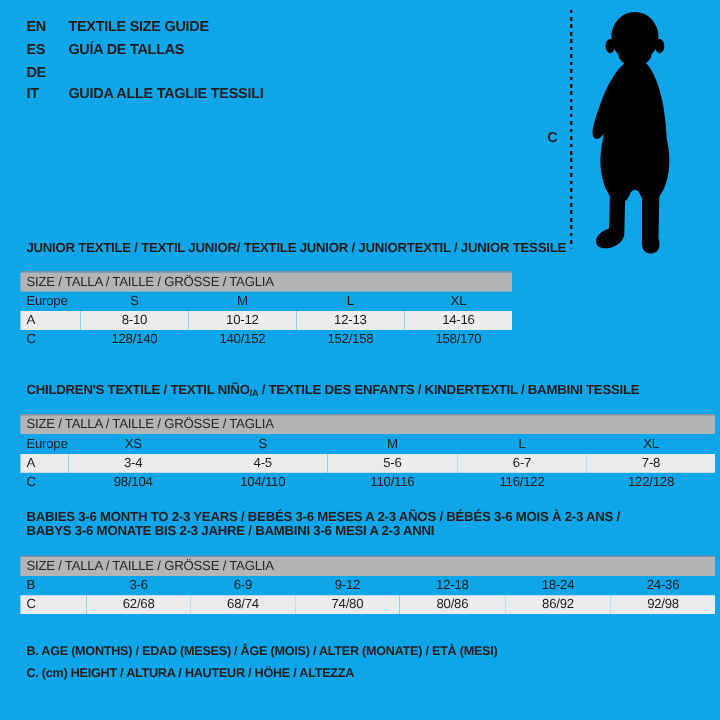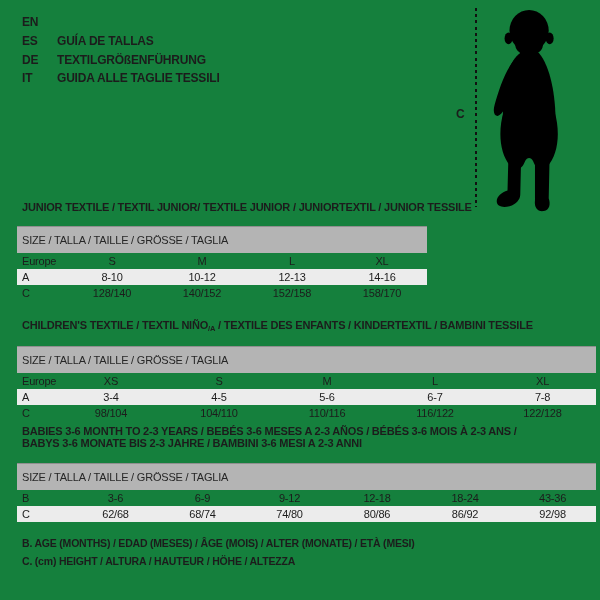--- a/index.html
+++ b/index.html
@@ -1,17 +1,17 @@
 <!DOCTYPE html>
 <html><head>
 <meta charset="utf-8">
 <style>
   html,body{margin:0;padding:0;background:#fff;}
   .page{
-    position:relative;width:600px;height:600px;background:#15803d;overflow:hidden;
+    position:relative;width:600px;height:600px;background:#0ea5e9;overflow:hidden;
     font-family:"Liberation Sans","DejaVu Sans",sans-serif;color:#1c1c1c;
     letter-spacing:-0.2px;
   }
   
   .lang-block{position:absolute;left:22px;top:13px;}
   .lang-row{display:flex;font-size:12px;font-weight:bold;line-height:18.8px;}
   .lang-code{width:35px;flex:0 0 35px;}
   
   .figure{position:absolute;left:452px;top:5px;width:140px;height:212px;}
   .figure-label{position:absolute;left:4px;top:102px;font-size:12px;font-weight:bold;}
@@ -20,21 +20,21 @@
     background:repeating-linear-gradient(to bottom,#111 0 3px,transparent 3px 6.2px);
   }
   .figure svg{position:absolute;left:36px;top:3px;}
   
   .tbl-section{position:absolute;left:17px;}
   .tbl-title{font-size:11px;font-weight:bold;white-space:nowrap;margin-left:5px;}
   .tbl-title .sub{font-size:7.5px;vertical-align:-2px;}
   table{border-collapse:collapse;table-layout:fixed;margin-top:0;}
   td{font-size:11px;padding:0;height:16px;text-align:center;overflow:hidden;white-space:nowrap;}
   tr.size-head td{
-    background:#b4b4b4;border-top:1px solid #8f8f8f;height:26px;
+    background:#b4b4b4;border-top:1px solid #8f8f8f;height:16px;
     text-align:left;padding-left:5px;color:#262626;font-size:11px;
   }
   td.rowlabel{text-align:left;padding-left:5px;}
   tr.alt td{background:#ececec;}
   #junior-table{top:201px;}
   #junior-table table{width:410px;}
   #children-table{top:319px;}
   #children-table table,#babies-table table{width:579px;}
   #babies-table{top:425px;}
   #junior-table table{margin-top:13px;}
@@ -44,28 +44,28 @@
   .footnotes{position:absolute;left:22px;top:535px;font-size:10.5px;font-weight:bold;line-height:17.6px;}
 </style>
 </head>
 <body>
 
 <div class="page">
 
   <div class="lang-block">
     <div class="lang-row">
       <span class="lang-code">EN</span>
+      <span class="lang-text">TEXTILE SIZE GUIDE</span>
     </div>
     <div class="lang-row">
       <span class="lang-code">ES</span>
       <span class="lang-text">GUÍA DE TALLAS</span>
     </div>
     <div class="lang-row">
       <span class="lang-code">DE</span>
-      <span class="lang-text">TEXTILGRÖßENFÜHRUNG</span>
     </div>
     <div class="lang-row">
       <span class="lang-code">IT</span>
       <span class="lang-text">GUIDA ALLE TAGLIE TESSILI</span>
     </div>
   </div>
 
   <div class="figure">
     <span class="figure-label">C</span>
     <div class="dash-line"></div>
@@ -185,21 +185,21 @@
           <tr class="size-head">
         <td colspan="7">SIZE / TALLA / TAILLE / GRÖSSE / TAGLIA</td>
       </tr>
       <tr>
         <td class="rowlabel">B</td>
         <td>3-6</td>
         <td>6-9</td>
         <td>9-12</td>
         <td>12-18</td>
         <td>18-24</td>
-        <td>43-36</td>
+        <td>24-36</td>
       </tr>
       <tr class="alt">
         <td class="rowlabel">C</td>
         <td>62/68</td>
         <td>68/74</td>
         <td>74/80</td>
         <td>80/86</td>
         <td>86/92</td>
         <td>92/98</td>
       </tr>

